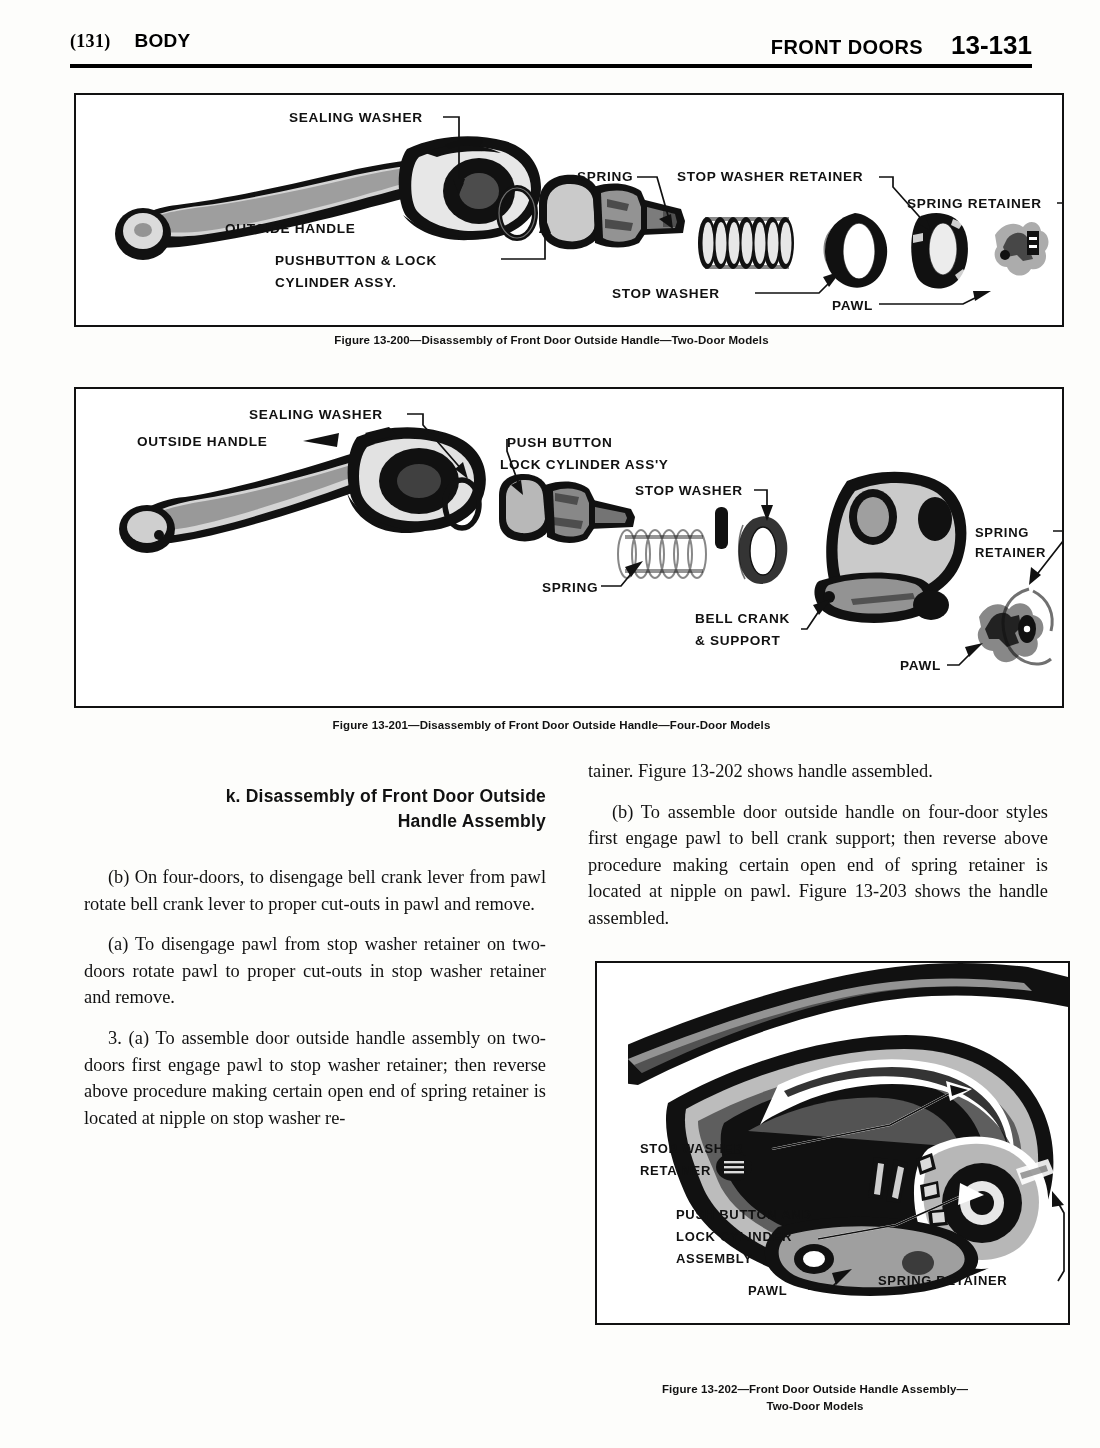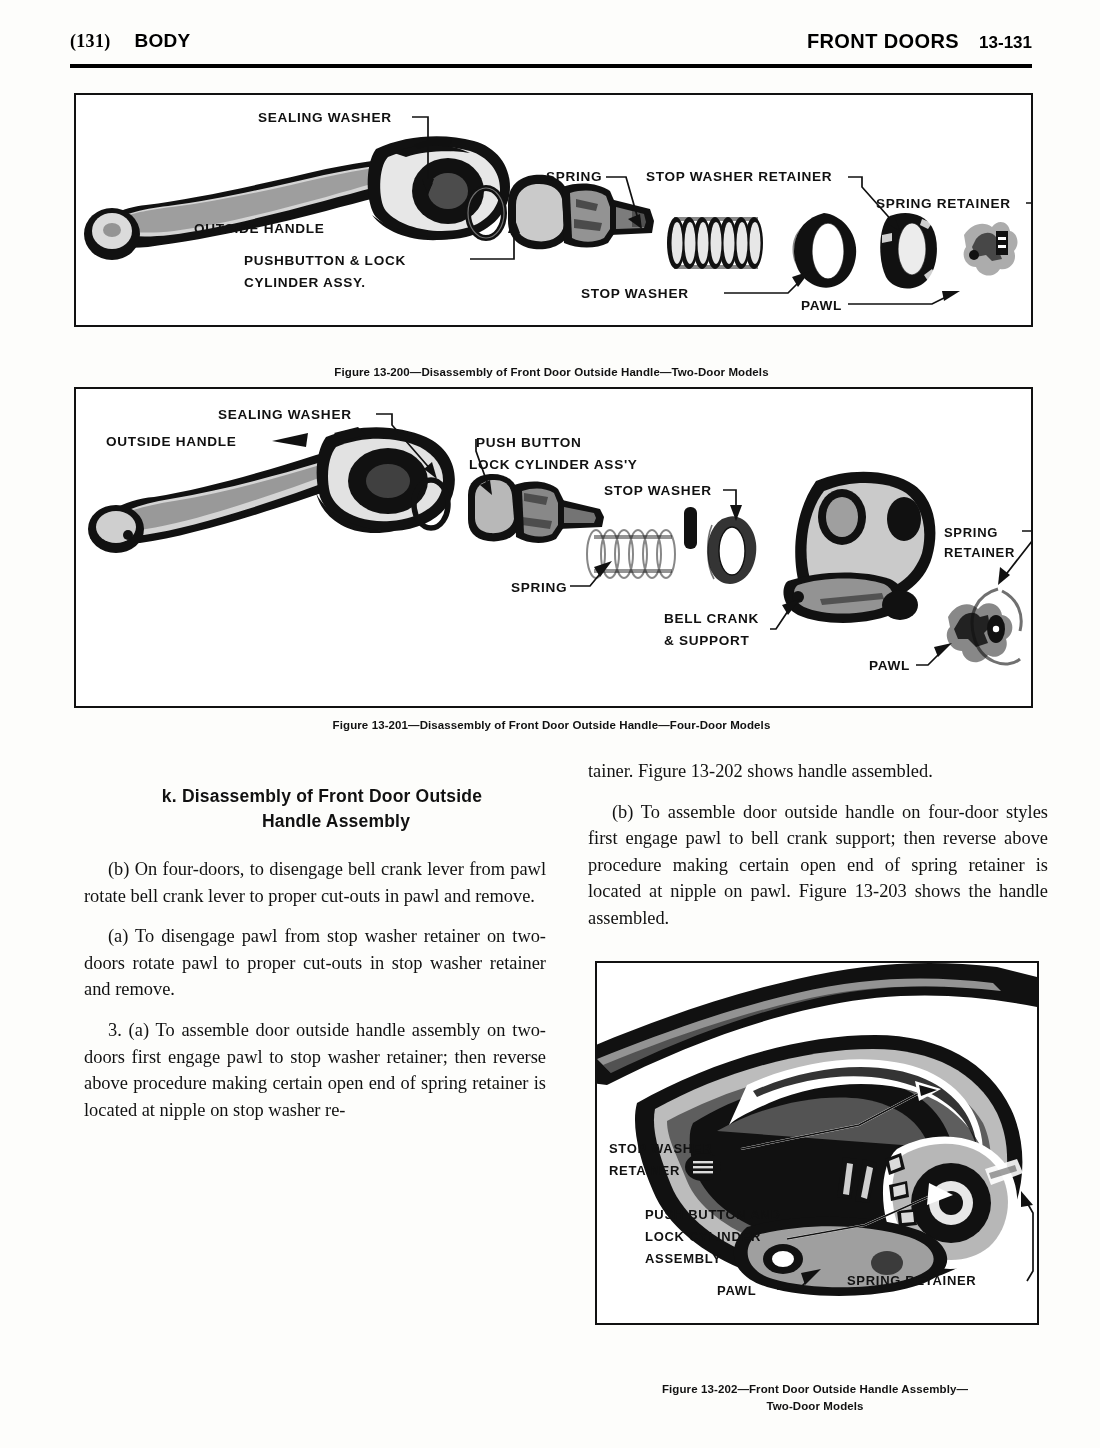--- a/index.html
+++ b/index.html
@@ -47,56 +47,57 @@
   .hdr-right {
     position: absolute;
     right: 0; top: 0;
     white-space: nowrap;
     font-family: "Liberation Sans", sans-serif;
     font-weight: bold;
     font-size: 20px;
     letter-spacing: 0.4px;
   }
   .hdr-right .pageno {
-    font-size: 17px;
-    margin-left: 20px;
+    font-size: 26px;
+    margin-left: 28px;
     letter-spacing: 0px;
   }
   .hdr-rule {
     position: absolute;
     left: 70px;
     top: 64px;
     width: 962px;
     height: 4px;
     background: #000;
   }
 
   
   .figbox {
     position: absolute;
     border: 2.5px solid #111;
     background: #ffffff;
     overflow: hidden;
+    padding-left: 31px;
   }
   #fig-200-box { left: 74px;  top: 93px;  width: 955px; height: 230px; }
   #fig-201-box { left: 74px;  top: 387px; width: 955px; height: 317px; }
   #fig-202-box { left: 595px; top: 961px; width: 440px; height: 360px; }
 
   .figbox svg { display: block; width: 100%; height: 100%; }
 
   .caption {
     position: absolute;
     font-family: "Liberation Sans", sans-serif;
     font-weight: bold;
     font-size: 11.5px;
     letter-spacing: 0.1px;
     text-align: center;
     color: #111;
   }
-  #cap-200 { left: 74px; top: 366px; width: 955px; }
+  #cap-200 { left: 74px; top: 334px; width: 955px; }
   #cap-201 { left: 74px; top: 719px; width: 955px; }
   #cap-202 { left: 595px; top: 1381px; width: 440px; line-height: 1.45; }
 
   
   .col {
     position: absolute;
     font-family: "Liberation Serif", serif;
     font-size: 18.4px;
     line-height: 26.6px;
     text-align: justify;
@@ -107,25 +108,25 @@
   #col-right { left: 588px; top: 758px;  width: 460px; }
 
   .col p { margin: 0 0 14px 0; }
   .col p.ind { text-indent: 24px; }
 
   .subhead {
     font-family: "Liberation Sans", sans-serif;
     font-weight: bold;
     font-size: 17.5px;
     line-height: 25px;
-    margin: 26px 0 22px 0;
+    margin: 26px 0 30px 0;
     padding-left: 28px;
     text-indent: -14px;
     letter-spacing: 0.2px;
-    text-align: center;
+    text-align: right;
   }
   .subhead .l2 { display: block; text-indent: 0; padding-left: 14px; }
 
   
   .ink { fill: #111; }
   .lbl {
     font-family: "Liberation Sans", sans-serif;
     font-weight: bold;
     font-size: 13.6px;
     letter-spacing: 0.7px;

